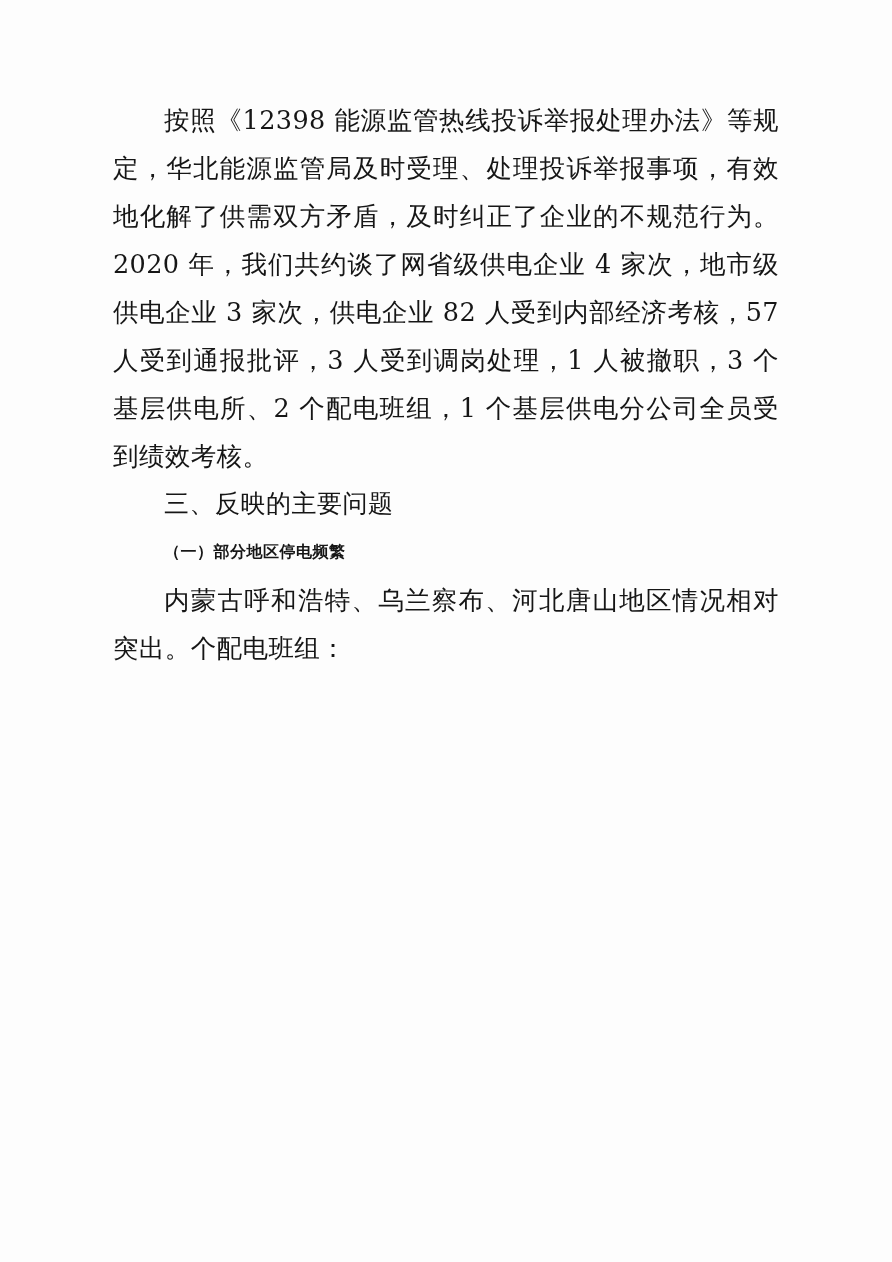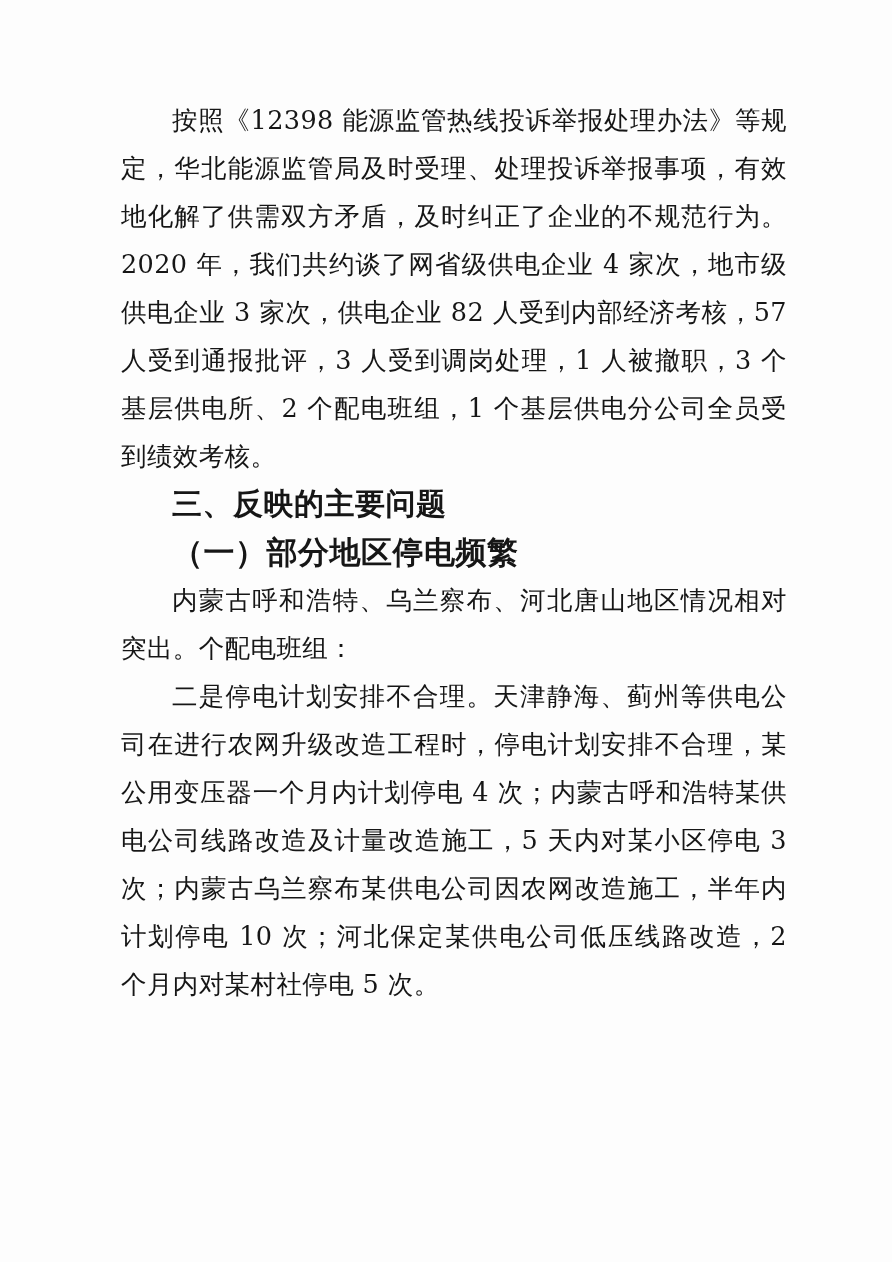--- a/index.html
+++ b/index.html
@@ -11,64 +11,63 @@
     position: relative;
     width: 892px;
     height: 1262px;
     background: #fdfdfd;
     overflow: hidden;
     font-family: "DejaVu Serif", serif;
     color: #181818;
   }
   .doc-body {
     position: absolute;
-    left: 121px;
+    left: 113px;
     top: 96px;
     width: 666px;
   }
   p {
     margin: 0;
     font-size: 25.5px;
     line-height: 48px;
     text-align: justify;
     text-justify: inter-ideograph;
     letter-spacing: 0.4px;
     color: #161616;
   }
   .para {
     text-indent: 51px;
   }
   .heading-1 {
     text-indent: 51px;
     font-family: "DejaVu Sans", sans-serif;
-    font-weight: bold;
-    font-size: 30px;
+    font-weight: normal;
+    font-size: 25px;
     line-height: 48px;
     letter-spacing: 0.5px;
   }
   .heading-2 {
     text-indent: 51px;
     font-family: "DejaVu Serif", serif;
     font-weight: bold;
-    font-size: 31px;
+    font-size: 16px;
     line-height: 48px;
     letter-spacing: 0.5px;
   }
 </style>
 </head>
 <body>
 
 <div class="page">
   <div class="doc-body">
 
     <p class="para">按照《12398 能源监管热线投诉举报处理办法》等规定，华北能源监管局及时受理、处理投诉举报事项，有效地化解了供需双方矛盾，及时纠正了企业的不规范行为。2020 年，我们共约谈了网省级供电企业 4 家次，地市级供电企业 3 家次，供电企业 82 人受到内部经济考核，57 人受到通报批评，3 人受到调岗处理，1 人被撤职，3 个基层供电所、2 个配电班组，1 个基层供电分公司全员受到绩效考核。</p>
 
     <p class="heading-1">三、反映的主要问题</p>
 
     <p class="heading-2">（一）部分地区停电频繁</p>
 
     <p class="para">内蒙古呼和浩特、乌兰察布、河北唐山地区情况相对突出。个配电班组：</p>
 
 
-    <p class="para">二是停电计划安排不合理。天津静海、蓟州等供电公司在进行农网升级改造工程时，停电计划安排不合理，某公用变压器一个月内计划停电 4 次；内蒙古呼和浩特某供电公司线路改造及计量改造施工，5 天内对某小区停电 3 次；内蒙古乌兰察布某供电公司因农网改造施工，半年内计划停电 10 次；河北保定某供电公司低压线路改造，2 个月内对某村社停电 5 次。</p>
 
   </div>
 </div>
 
 </body></html>

